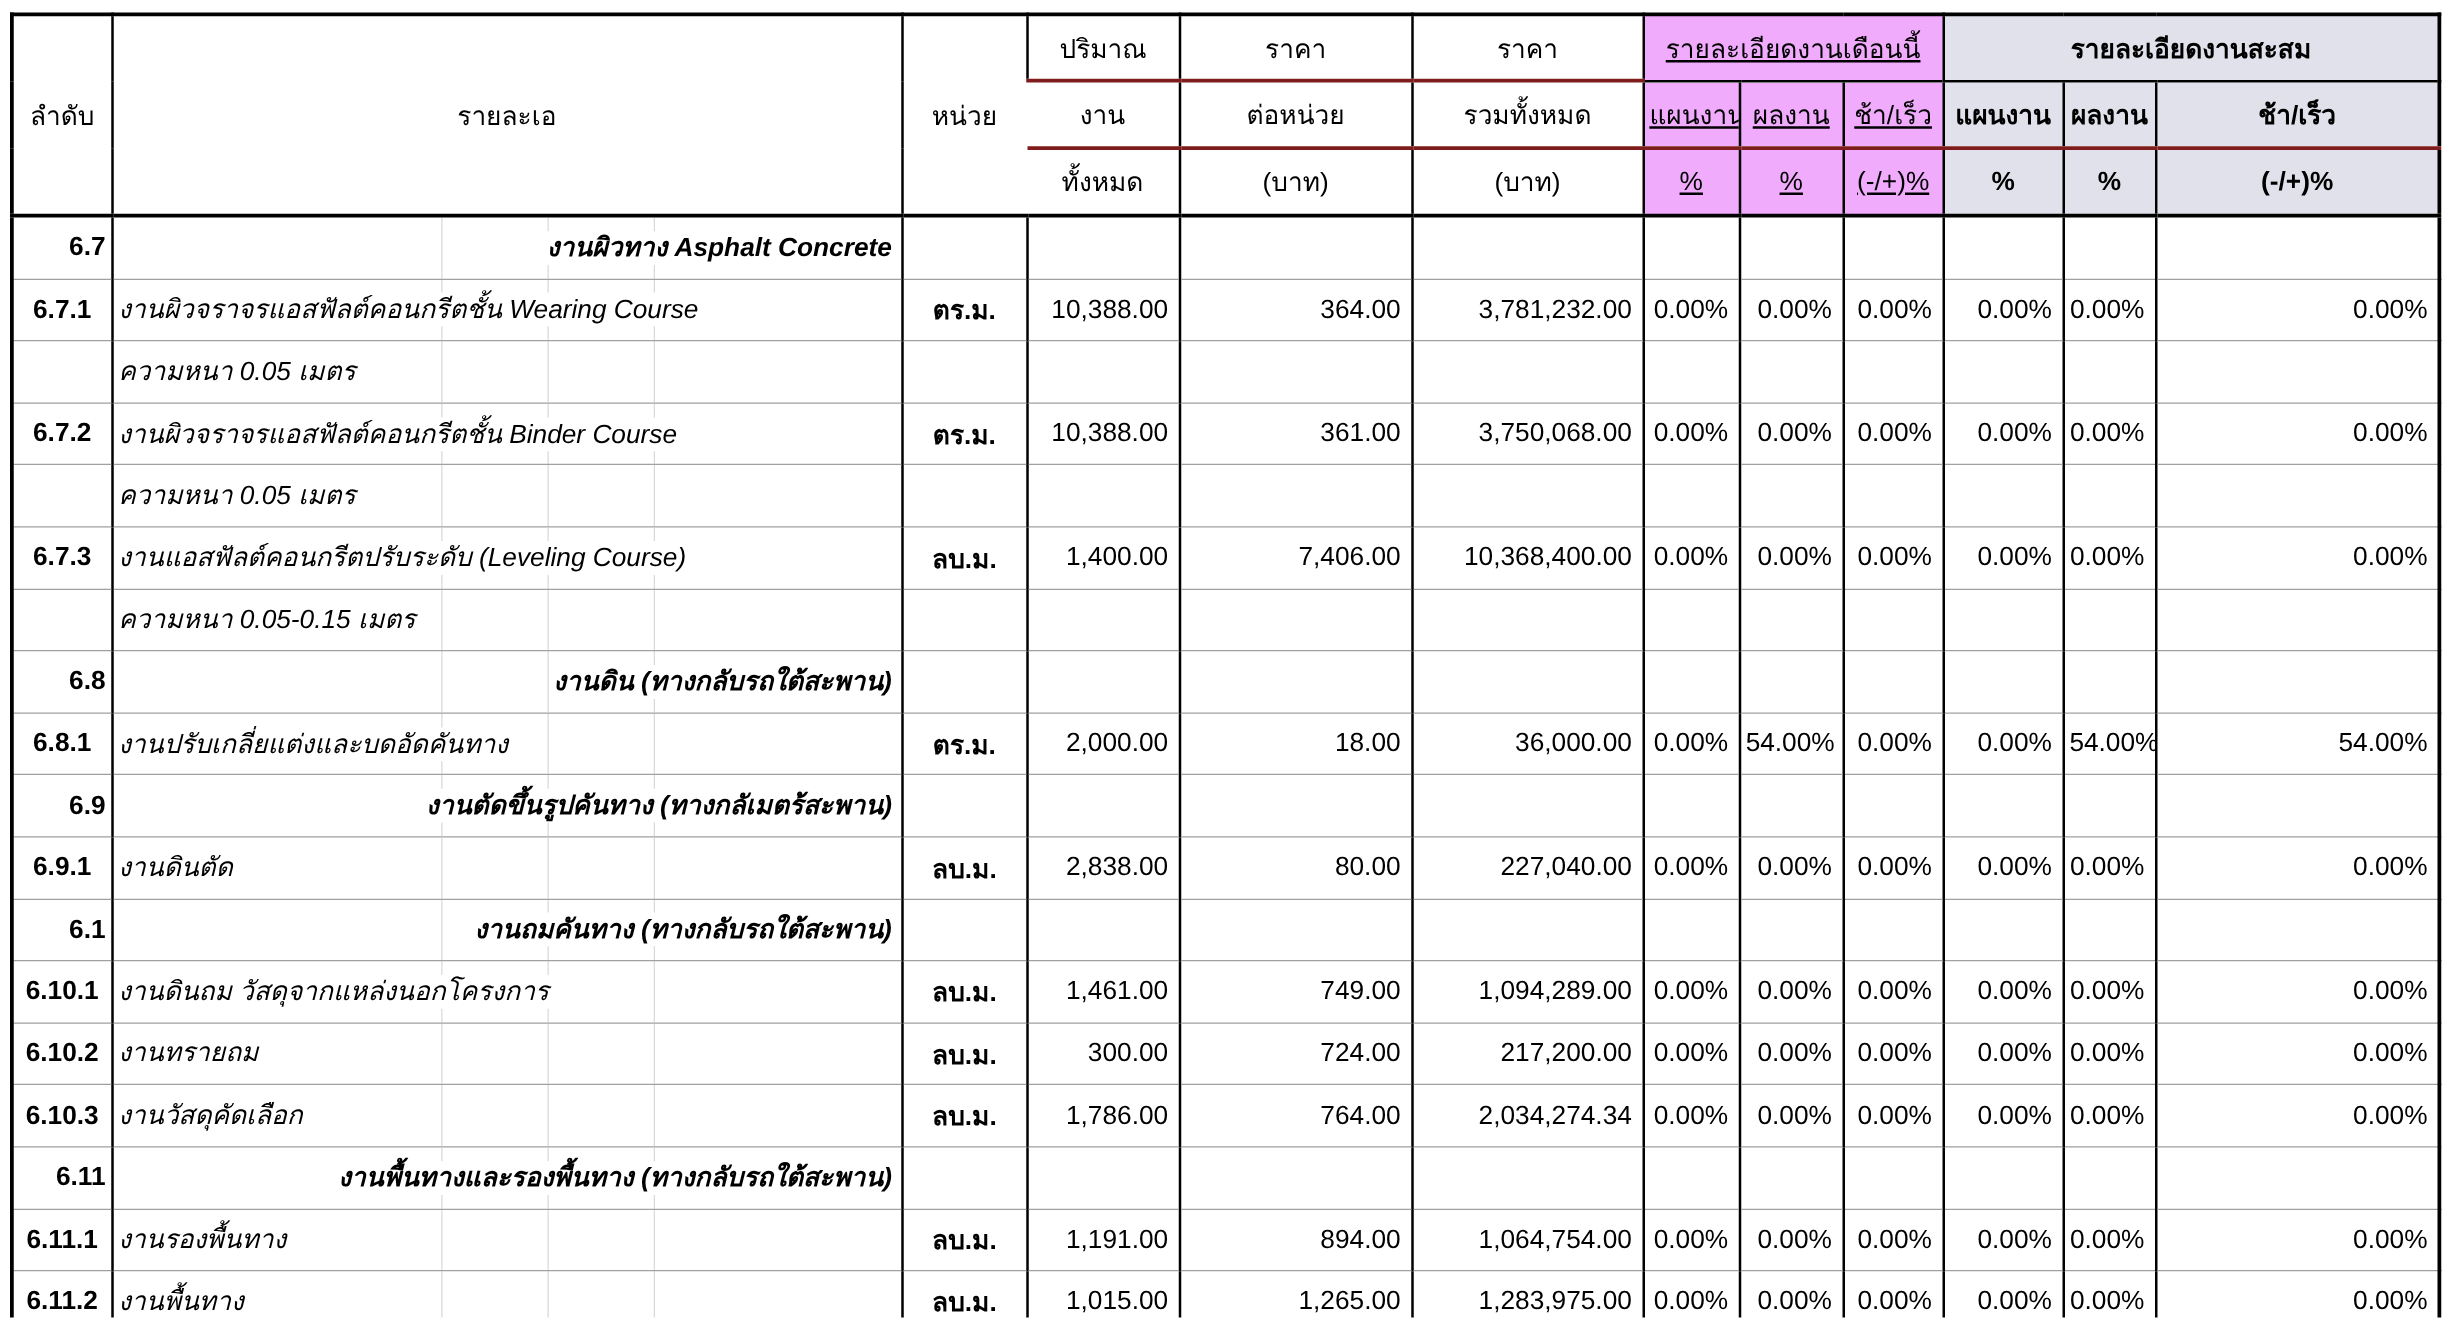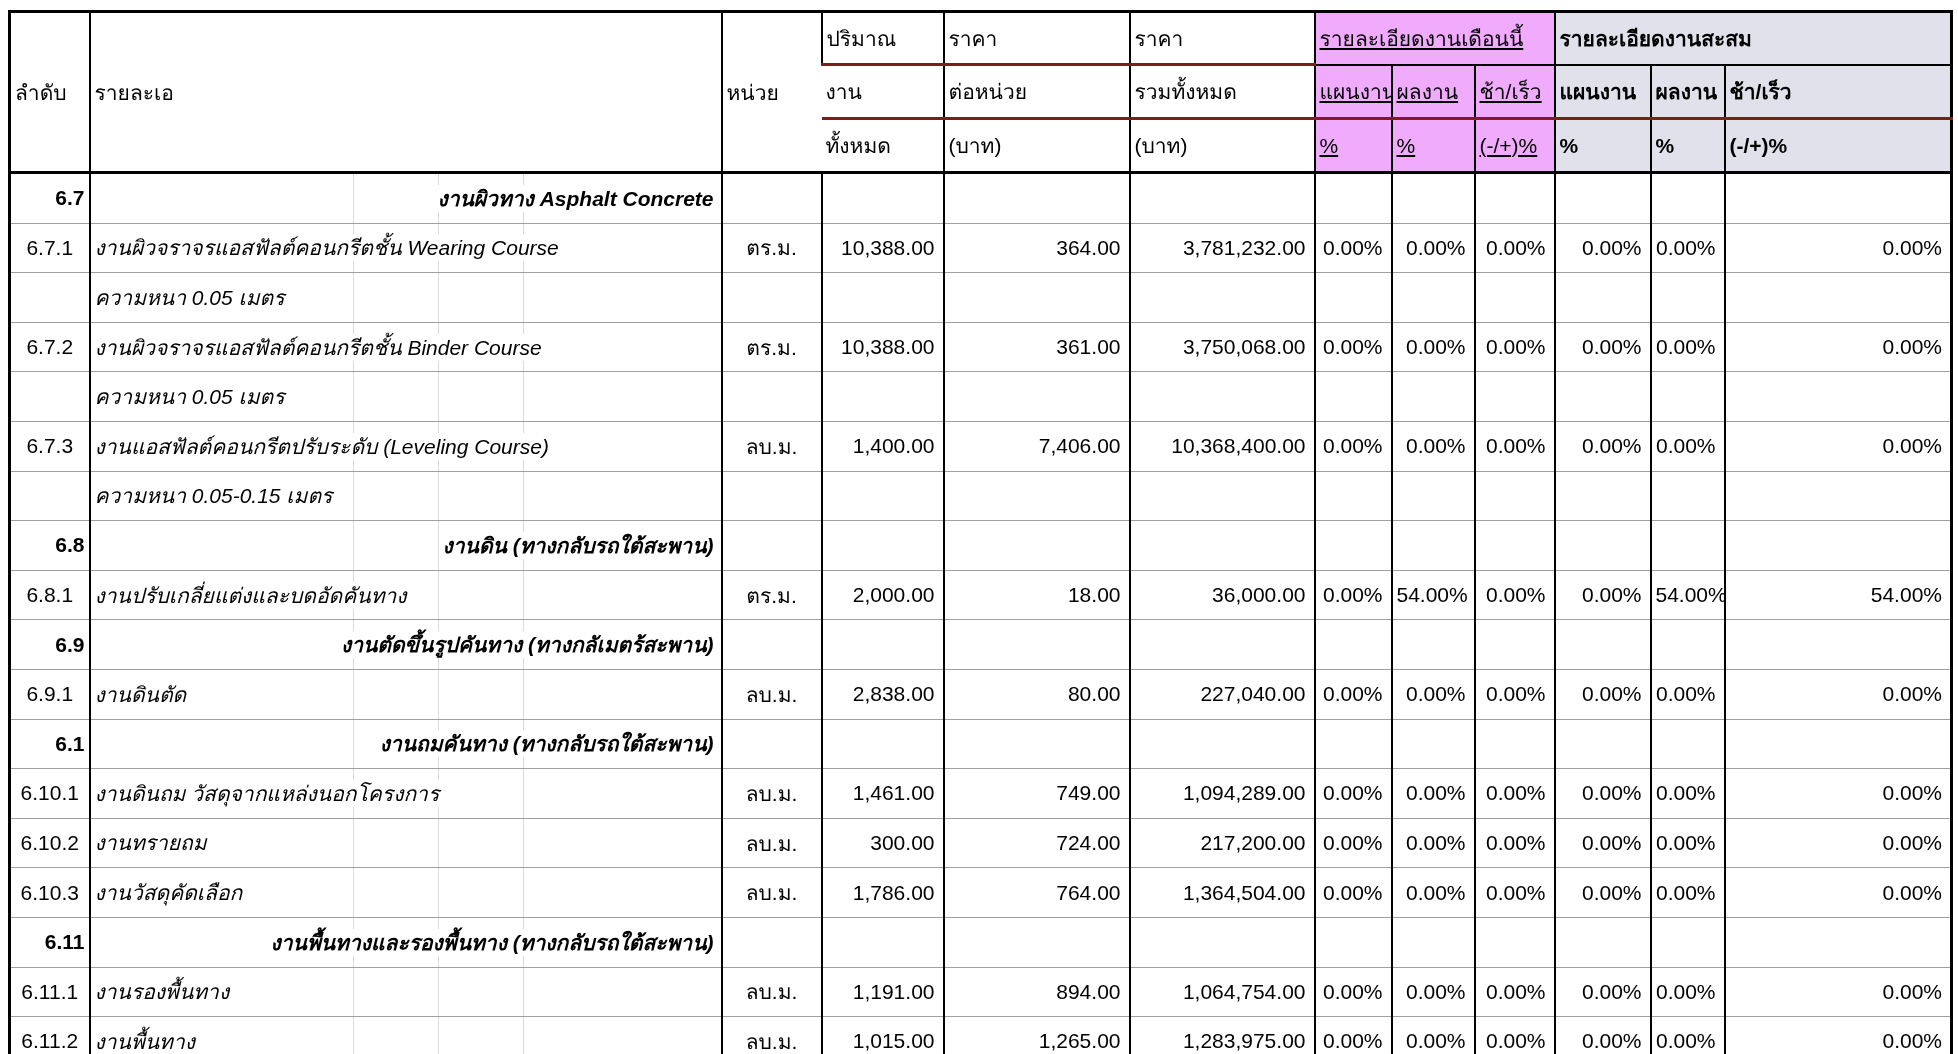--- a/index.html
+++ b/index.html
@@ -29,34 +29,34 @@
     border-left: 2px solid #000;
     padding: 0 4px;
     font-weight: normal;
     white-space: nowrap;
     overflow: hidden;
     vertical-align: middle;
   }
   th:first-child, td:first-child { border-left: none; }
 
   
-  thead th { text-align: left; }
+  thead th { text-align: center; }
   thead tr.hr1 th { height: 50px; }
   thead tr.hr2 th { height: 51px; }
   thead tr.hr3 th { height: 51px; }
   th.sub-thin  { border-top: 3px solid #7f1d1d; }
   th.sub-black { border-top: 2px solid #000; }
   .yl { background: #f0abfc; text-decoration: underline; }
   .gy { background: #e1e1eb; font-weight: bold; }
 
   
   tbody td { height: 48.6px; border-top: 1px solid #a0a0a0; }
   tbody tr:first-child td { border-top: 3px solid #000; }
   tbody tr.section td { font-weight: bold; text-align: right; }
-  td.ctr { text-align: center; }
+  td.ctr { text-align: center; font-weight: bold; }
   td.num { text-align: right; padding-right: 8px; }
   td.desc {
     text-align: left;
     padding-left: 3px;
     background-image:
       linear-gradient(#d9d9d9, #d9d9d9),
       linear-gradient(#d9d9d9, #d9d9d9),
       linear-gradient(#d9d9d9, #d9d9d9);
     background-repeat: no-repeat;
     background-size: 1px 100%, 1px 100%, 1px 100%;
@@ -319,21 +319,21 @@
           <td class="num">0.00%</td>
           <td class="num">0.00%</td>
           <td class="num">0.00%</td>
         </tr>
         <tr>
           <td class="ctr">6.10.3</td>
           <td class="desc"><span class="t">งานวัสดุคัดเลือก</span></td>
           <td class="ctr">ลบ.ม.</td>
           <td class="num">1,786.00</td>
           <td class="num">764.00</td>
-          <td class="num">1,364,504.00</td>
+          <td class="num">2,034,274.34</td>
           <td class="num">0.00%</td>
           <td class="num">0.00%</td>
           <td class="num">0.00%</td>
           <td class="num">0.00%</td>
           <td class="num">0.00%</td>
           <td class="num">0.00%</td>
         </tr>
         <tr class="section">
           <td class="ctr">6.11</td>
           <td class="desc"><span class="t">งานพื้นทางและรองพื้นทาง (ทางกลับรถใต้สะพาน)</span></td>

